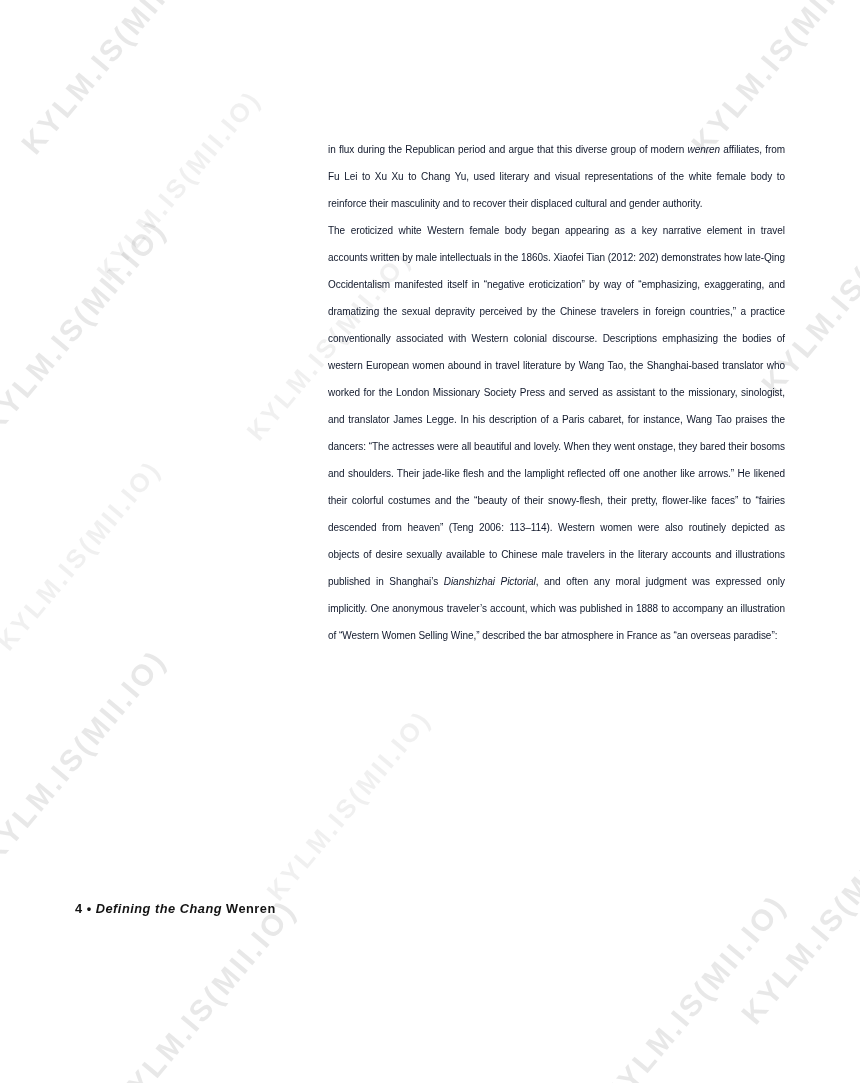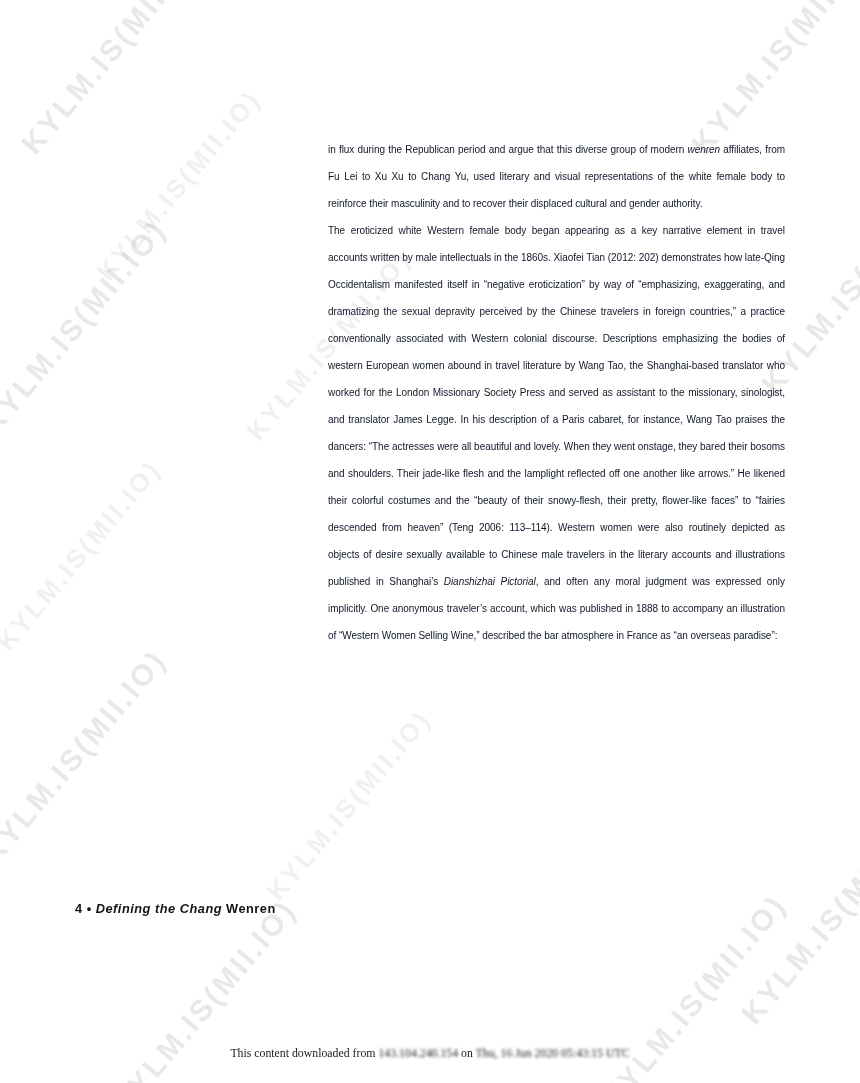--- a/index.html
+++ b/index.html
@@ -102,16 +102,15 @@
   <main class="text-column">
     <p class="para"><span>in flux during the Republican period and argue that this diverse group of modern </span><span class="it">wenren</span><span> affiliates, from Fu Lei to Xu Xu to Chang Yu, used literary and visual representations of the white female body to reinforce their masculinity and to recover their displaced cultural and gender authority.</span></p>
 
 
     <p class="para"><span>The eroticized white Western female body began appearing as a key narrative element in travel accounts written by male intellectuals in the 1860s. Xiaofei Tian (2012: 202) demonstrates how late-Qing Occidentalism manifested itself in “negative eroticization” by way of “emphasizing, exaggerating, and dramatizing the sexual depravity perceived by the Chinese travelers in foreign countries,” a practice conventionally associated with Western colonial discourse. Descriptions emphasizing the bodies of western European women abound in travel literature by Wang Tao, the Shanghai-based translator who worked for the London Missionary Society Press and served as assistant to the missionary, sinologist, and translator James Legge. In his description of a Paris cabaret, for instance, Wang Tao praises the dancers: “The actresses were all beautiful and lovely. When they went onstage, they bared their bosoms and shoulders. Their jade-like flesh and the lamplight reflected off one another like arrows.” He likened their colorful costumes and the “beauty of their snowy-flesh, their pretty, flower-like faces” to “fairies descended from heaven” (Teng 2006: 113–114). Western women were also routinely depicted as objects of desire sexually available to Chinese male travelers in the literary accounts and illustrations published in Shanghai’s </span><span class="it">Dianshizhai Pictorial</span><span>, and often any moral judgment was expressed only implicitly. One anonymous traveler’s account, which was published in 1888 to accompany an illustration of “Western Women Selling Wine,” described the bar atmosphere in France as “an overseas paradise”:</span></p>
   </main>
 
   <div class="running-footer"><span>4 • </span><span class="it">Defining the Chang </span><span>Wenren</span></div>
 
   <div class="jstor">
-    <div class="jline"><span>This content downloaded from </span><span class="blur">143.104.240.154</span><span> on </span><span class="blur">Thu, 16 Jun 2020 05:43:15 UTC</span></div>
   </div>
 
 </div>
 
 </body></html>

